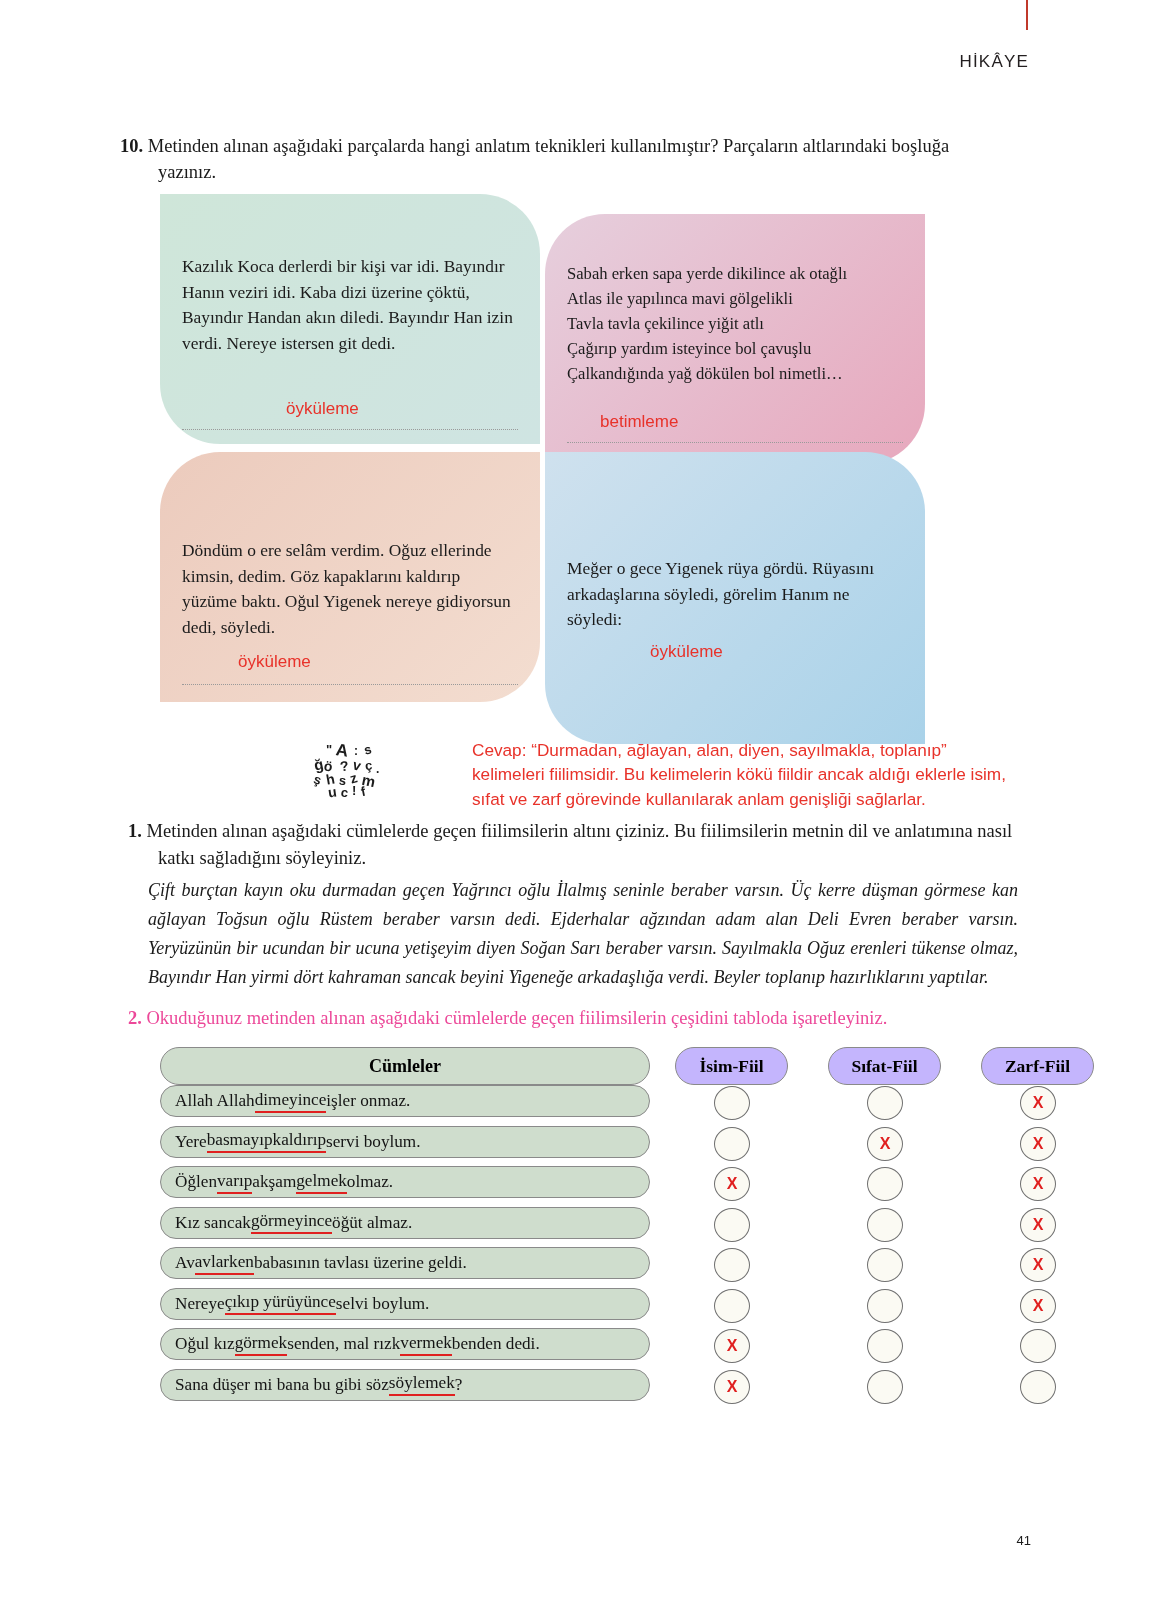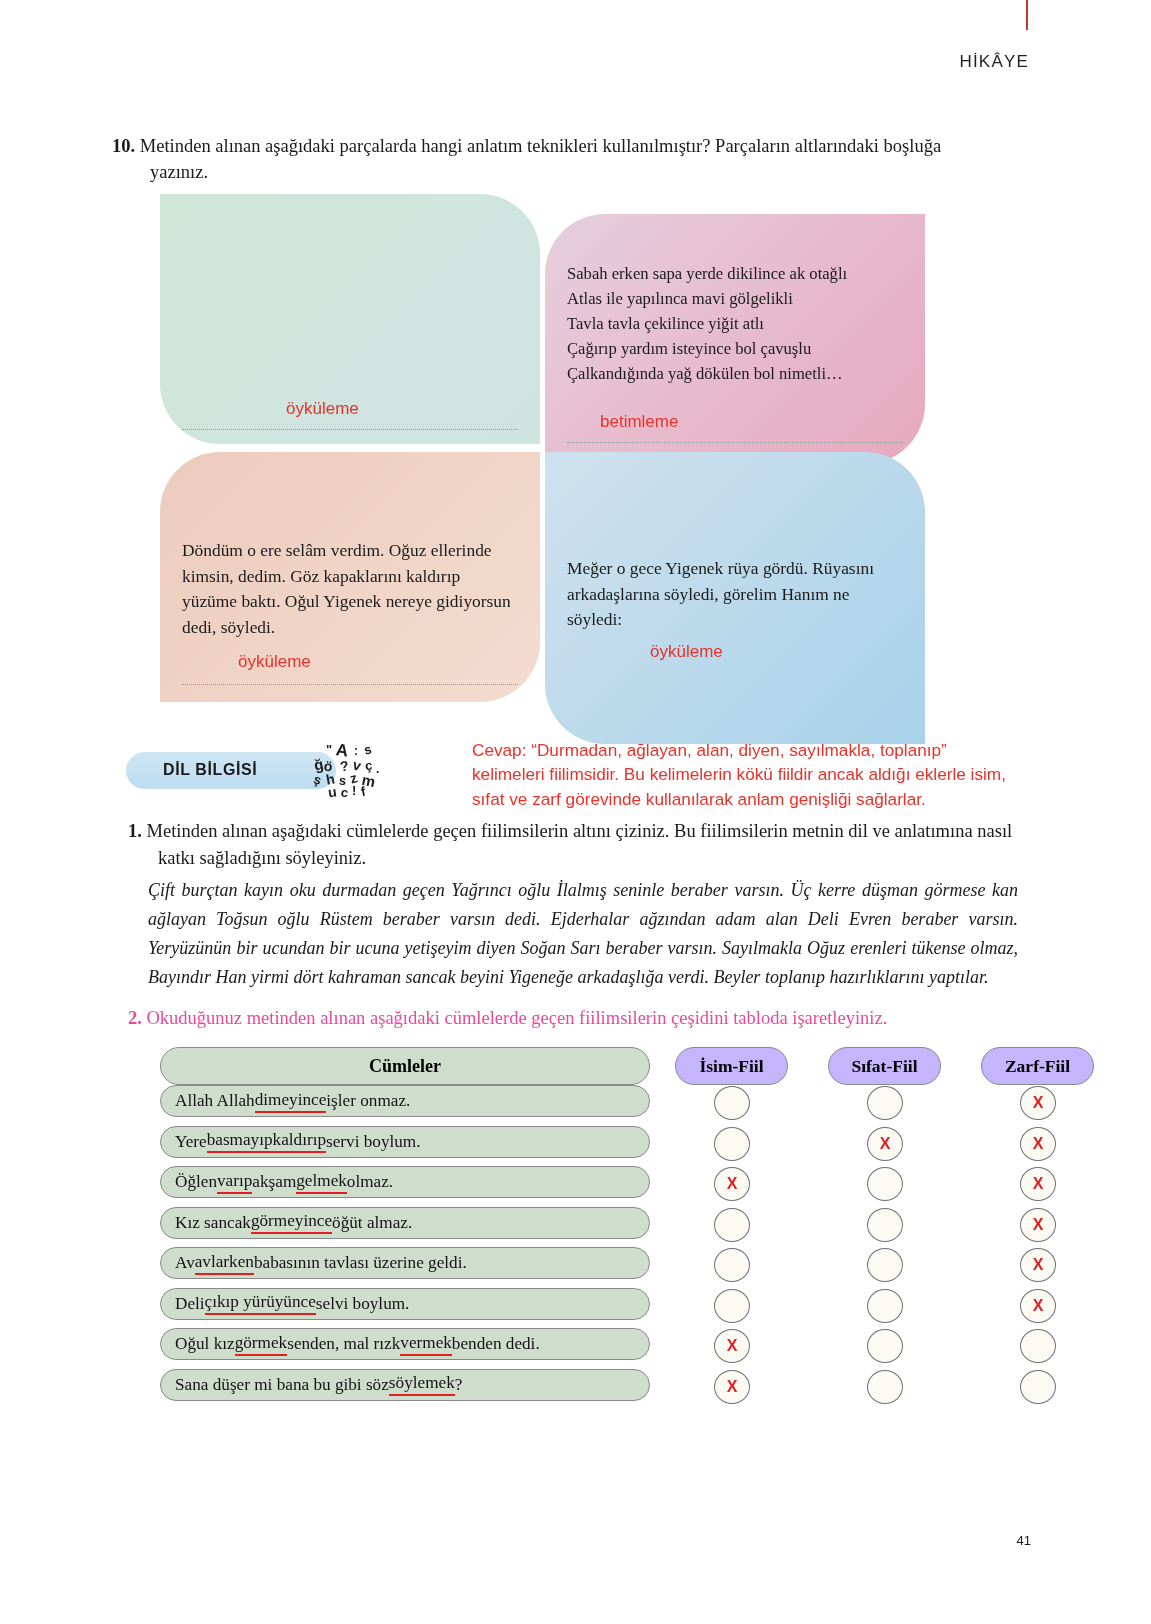--- a/index.html
+++ b/index.html
@@ -15,21 +15,21 @@
     position:absolute;left:1026px;top:0;width:2px;height:30px;background:#c0392b;
   }
   .header-title{
     position:absolute;right:122px;top:52px;
     font-family:"Liberation Sans",sans-serif;
     font-size:17px;letter-spacing:1.2px;color:#231f20;
   }
 
   
   .q10{
-    position:absolute;left:112px;top:133px;width:880px;
+    position:absolute;left:120px;top:133px;width:880px;
     font-size:18.5px;color:#1a1a1a;line-height:1.42;
   }
   .q10 .qnum{font-weight:bold;}
   .q10 .qbody{display:inline;}
   .q10-wrap{padding-left:38px;text-indent:-38px;}
 
   
   .cards{position:absolute;left:160px;top:194px;width:765px;height:520px;}
   .card{position:absolute;box-sizing:border-box;padding:18px 22px;}
   .card .ctext{
@@ -191,20 +191,21 @@
   <div class="q10">
     <div class="q10-wrap">
       <span class="qnum">10.</span>
       <span class="qbody">Metinden alınan aşağıdaki parçalarda hangi anlatım teknikleri kullanılmıştır? Parçaların altlarındaki boşluğa yazınız.</span>
     </div>
   </div>
 
   <div class="cards">
 
     <div class="card card1">
+      <div class="ctext">Kazılık Koca derlerdi bir kişi var idi. Bayındır Hanın veziri idi. Kaba dizi üzerine çöktü, Bayındır Handan akın diledi. Bayındır Han izin verdi. Nereye istersen git dedi.</div>
       <div class="clabel">öyküleme</div>
       <div class="cline"></div>
     </div>
 
     <div class="card card2">
       <div class="ctext" style="white-space:pre-line;">Sabah erken sapa yerde dikilince ak otağlı
 Atlas ile yapılınca mavi gölgelikli
 Tavla tavla çekilince yiğit atlı
 Çağırıp yardım isteyince bol çavuşlu
 Çalkandığında yağ dökülen bol nimetli…</div>
@@ -218,23 +219,20 @@
       <div class="cline"></div>
     </div>
 
     <div class="card card4">
       <div class="ctext">Meğer o gece Yigenek rüya gördü. Rüyasını arkadaşlarına söyledi, görelim Hanım ne söyledi:</div>
       <div class="clabel">öyküleme</div>
     </div>
 
   </div>
 
-  <div class="dil-badge">
-    <div class="label">DİL BİLGİSİ</div>
-  </div>
   <div class="dil-doodle">
     <span style="left:2px;top:16px;font-size:15px;transform:rotate(-12deg);">ğ</span>
     <span style="left:14px;top:2px;font-size:13px;">"</span>
     <span style="left:24px;top:1px;font-size:17px;transform:rotate(8deg);">A</span>
     <span style="left:42px;top:4px;font-size:12px;">:</span>
     <span style="left:52px;top:2px;font-size:13px;transform:rotate(-14deg);">s</span>
     <span style="left:12px;top:18px;font-size:14px;transform:rotate(10deg);">ö</span>
     <span style="left:28px;top:18px;font-size:14px;transform:rotate(-8deg);">?</span>
     <span style="left:41px;top:17px;font-size:14px;transform:rotate(14deg);">v</span>
     <span style="left:53px;top:18px;font-size:13px;transform:rotate(-6deg);">ç</span>
@@ -329,21 +327,21 @@
             <span>Av </span>
             <u>avlarken</u>
             <span> babasının tavlası üzerine geldi.</span>
           </div>
           <div class="circ c1"></div>
           <div class="circ c2"></div>
           <div class="circ c3">X</div>
         </div>
         <div class="trow">
           <div class="cell-sent">
-            <span>Deli </span>
+            <span>Nereye </span>
             <u>çıkıp yürüyünce</u>
             <span> selvi boylum.</span>
           </div>
           <div class="circ c1"></div>
           <div class="circ c2"></div>
           <div class="circ c3">X</div>
         </div>
         <div class="trow">
           <div class="cell-sent">
             <span>Oğul kız </span>

